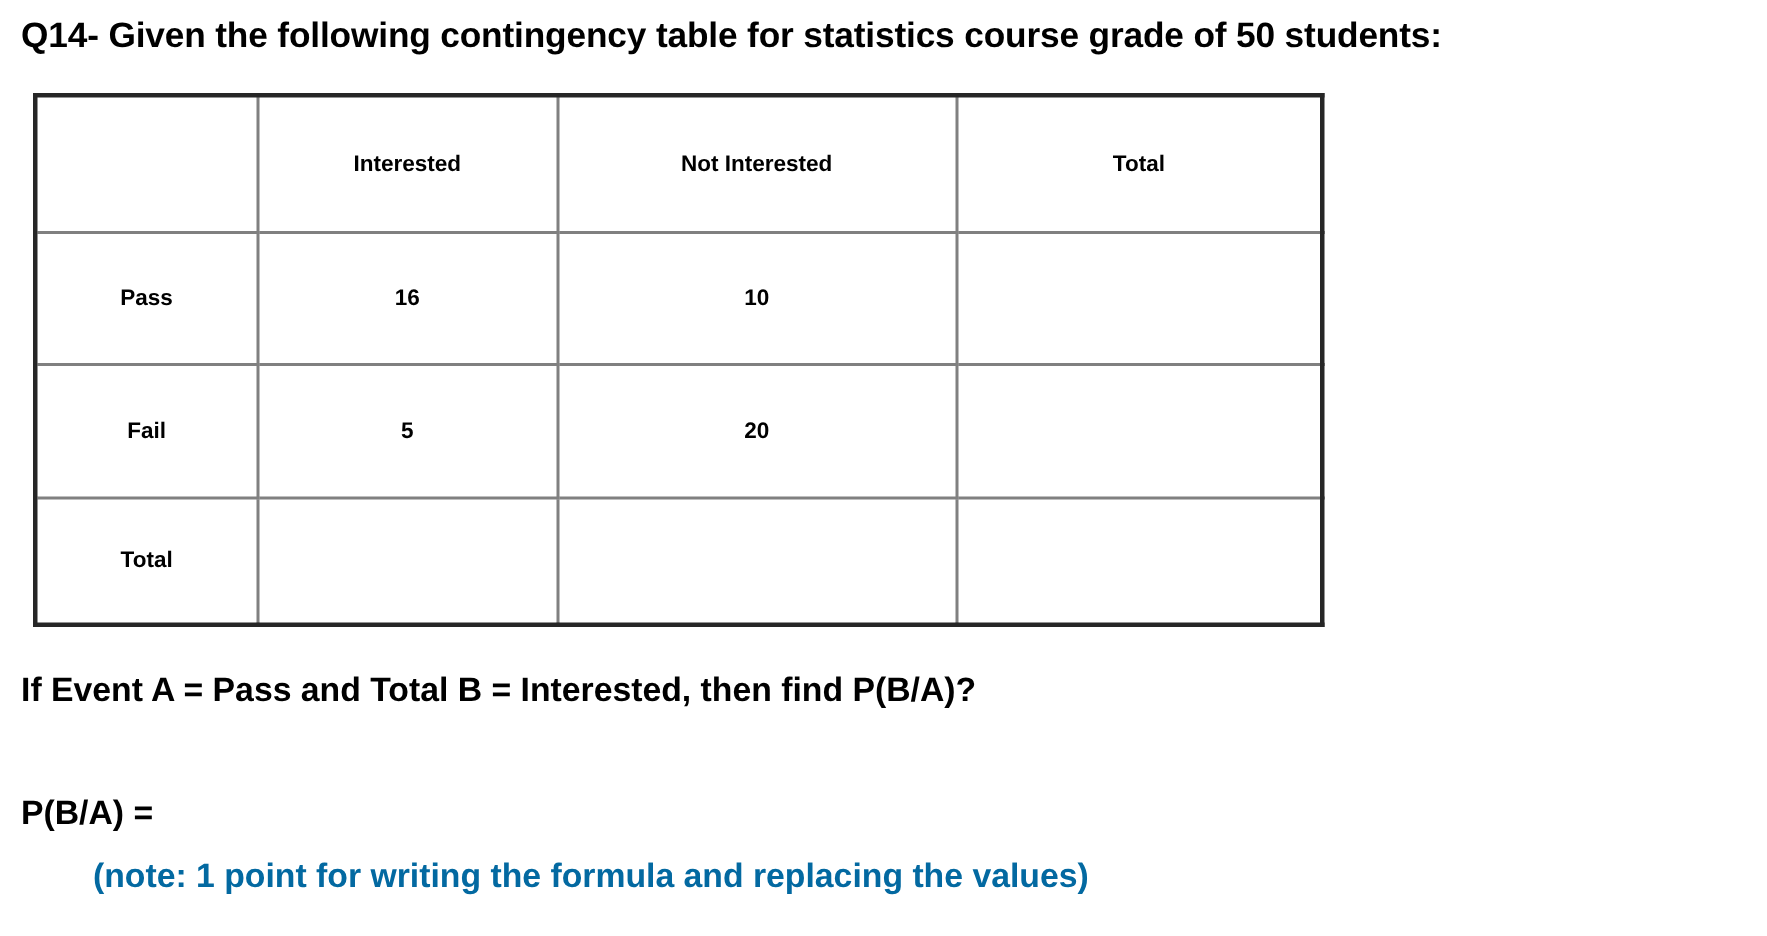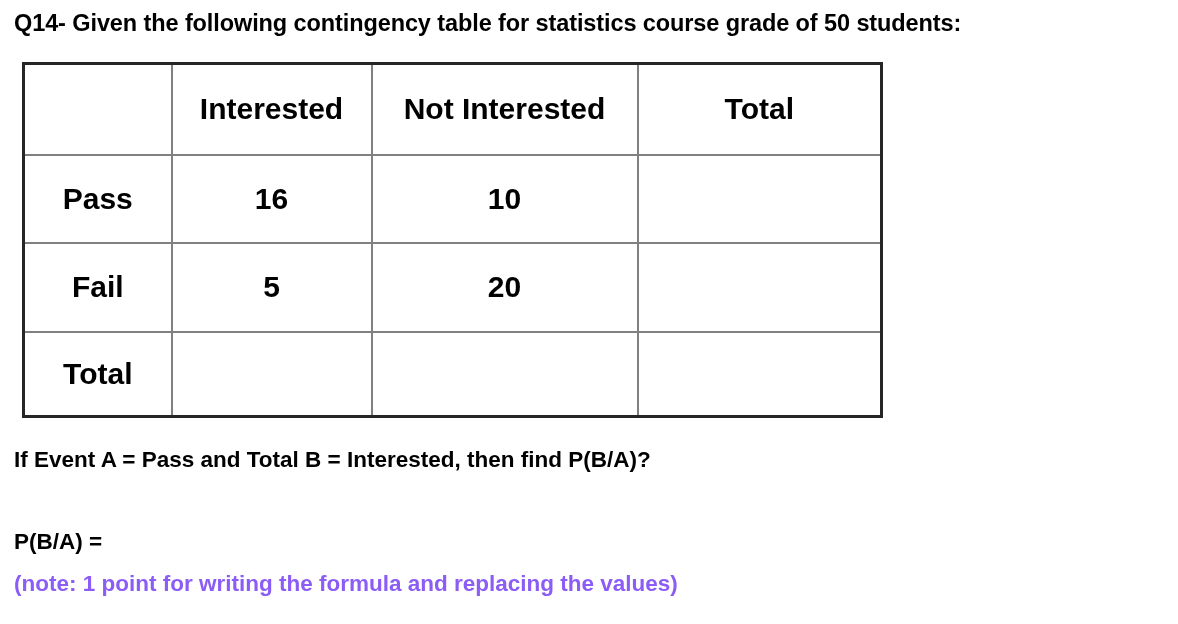--- a/index.html
+++ b/index.html
@@ -47,21 +47,21 @@
     border-collapse: collapse;
     table-layout: fixed;
     width: 858px;
     height: 353px;
     border: 3px solid #262626;
   }
   table.contingency-table td {
     border: 2px solid #808080;
     text-align: center;
     vertical-align: middle;
-    font-size: 30px;
+    font-size: 15px;
     font-weight: bold;
     padding: 0;
     background: #ffffff;
   }
   table.contingency-table td.corner-cell {
     border-left: none;
     border-top: none;
   }
   
   col.c0 { width: 148px; }
@@ -86,21 +86,21 @@
     left: 14px;
     font-size: 22.5px;
     font-weight: bold;
     white-space: nowrap;
     line-height: 28px;
   }
   #event-definition-line { top: 446px; }
   #answer-line          { top: 508px; margin-top: 20px; }
   #grading-note-line    { top: 570px; }
 
-  .note-red { color: #8b5cf6; }
+  .note-red { color: #0369a1; margin-left: 48px; }
 </style>
 </head>
 <body>
 
 <div class="page">
 
   <div class="question-title">Q14- Given the following contingency table for statistics course grade of 50 students:</div>
 
   <div class="contingency-table-wrap">
     <table class="contingency-table">

